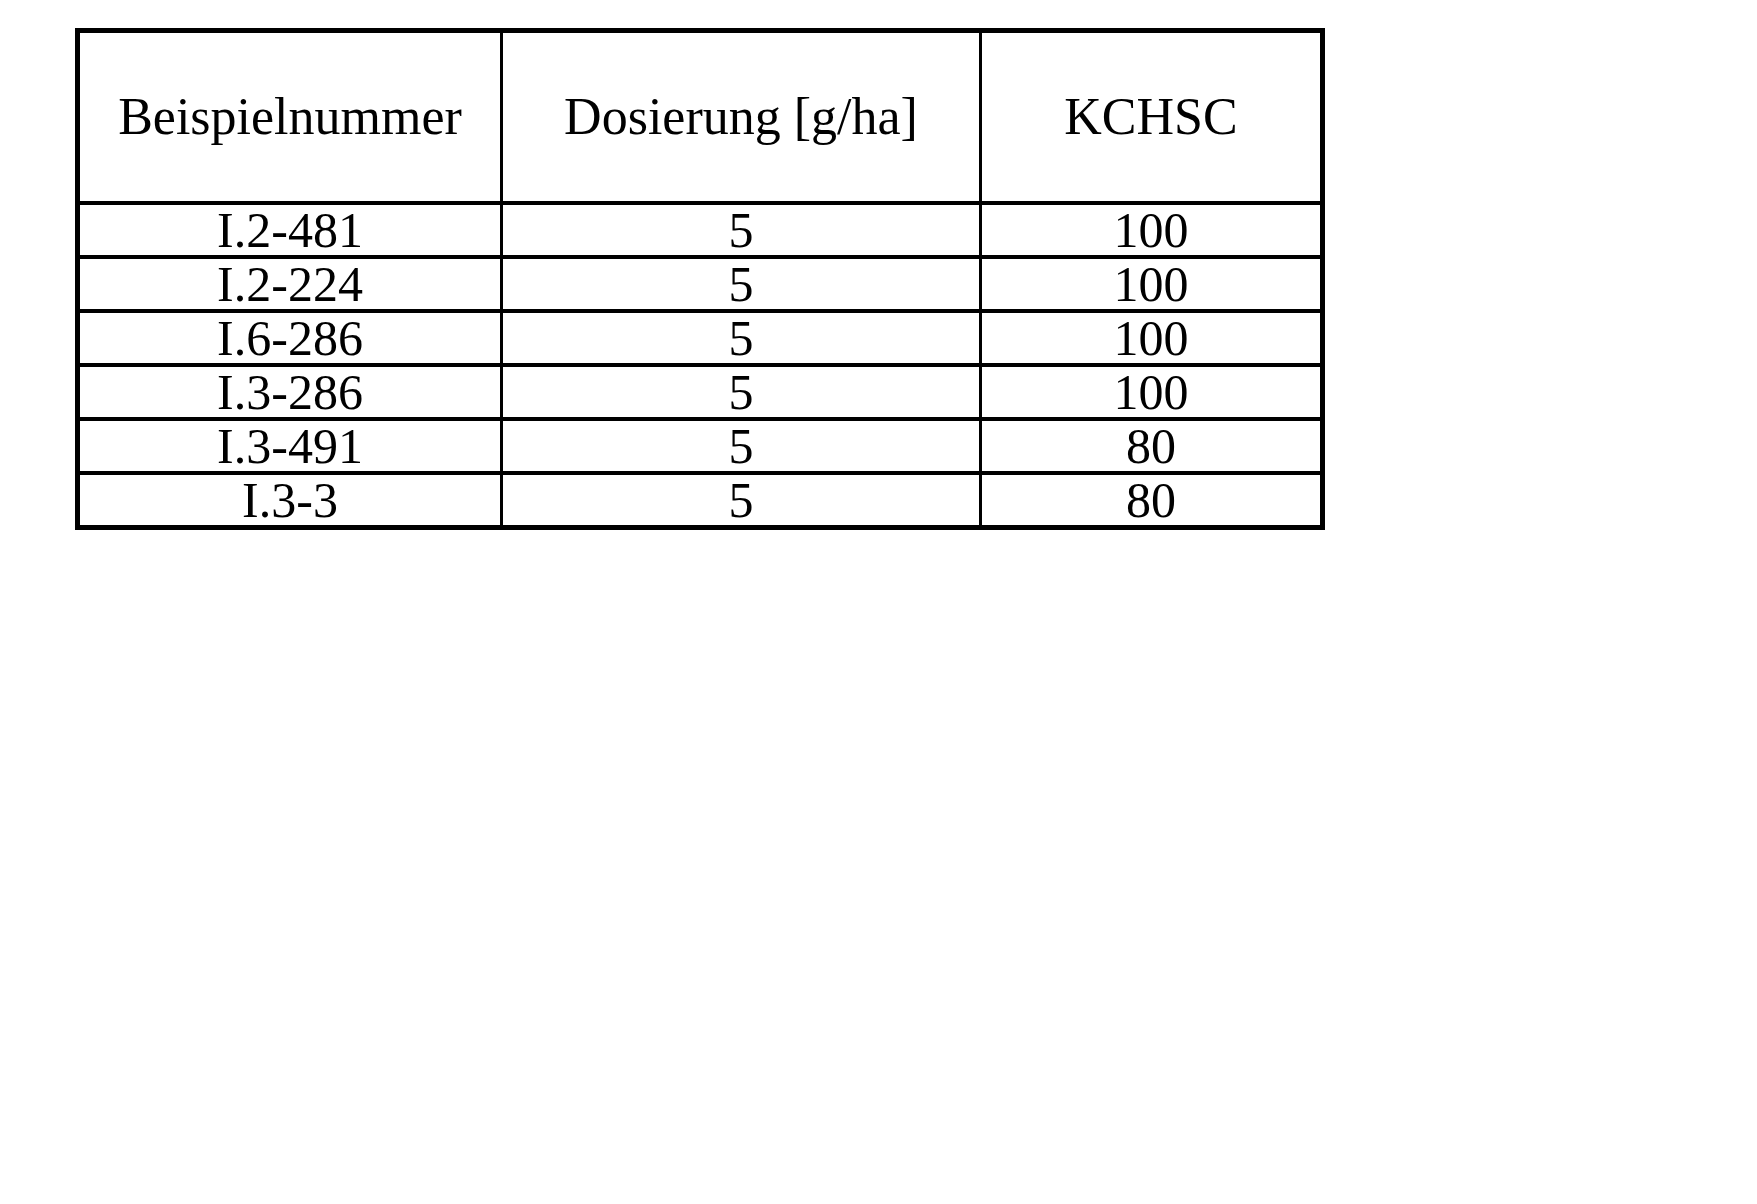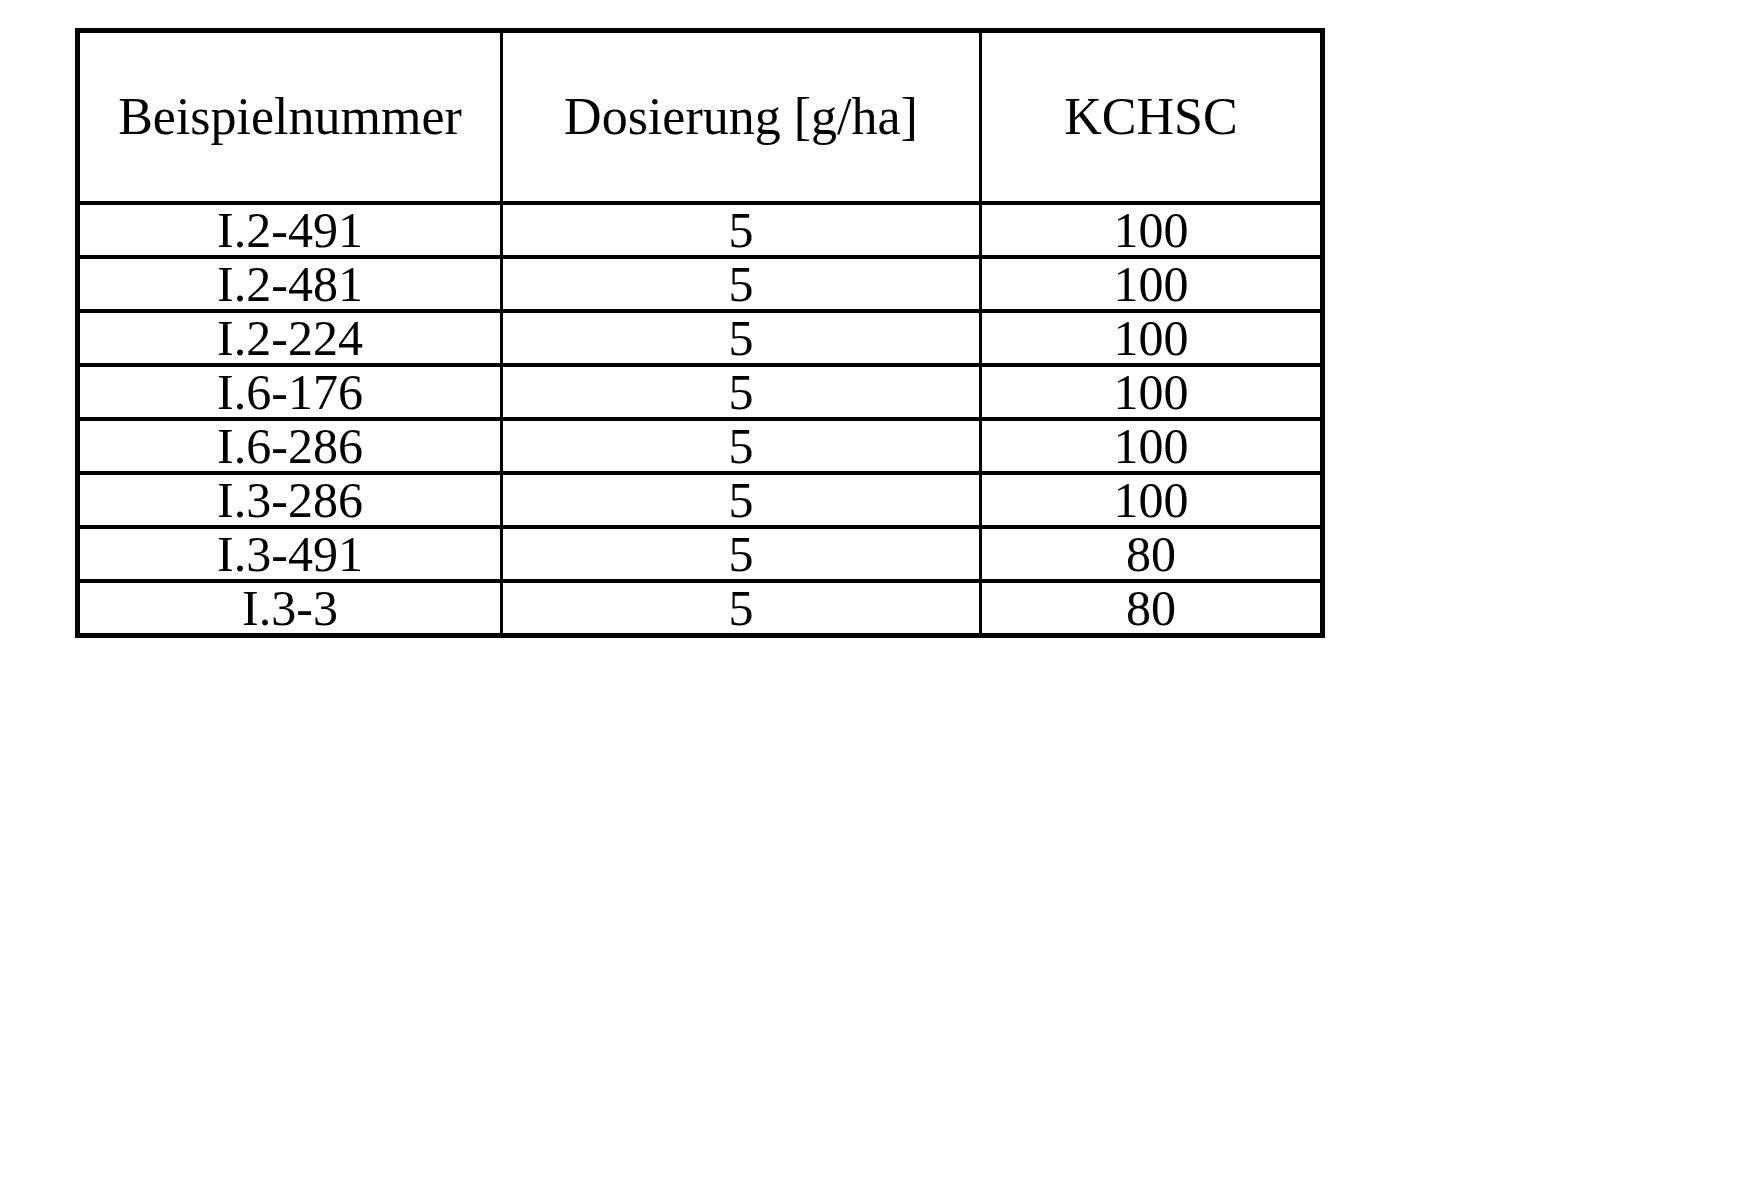--- a/index.html
+++ b/index.html
@@ -60,36 +60,26 @@
   </colgroup>
   <thead>
     <tr>
       <th>Beispielnummer</th>
       <th>Dosierung [g/ha]</th>
       <th>KCHSC</th>
     </tr>
   </thead>
   <tbody>
     <tr>
-      <td>I.2-491</td>
-      <td>5</td>
-      <td>100</td>
-    </tr>
-    <tr>
       <td>I.2-481</td>
       <td>5</td>
       <td>100</td>
     </tr>
     <tr>
       <td>I.2-224</td>
-      <td>5</td>
-      <td>100</td>
-    </tr>
-    <tr>
-      <td>I.6-176</td>
       <td>5</td>
       <td>100</td>
     </tr>
     <tr>
       <td>I.6-286</td>
       <td>5</td>
       <td>100</td>
     </tr>
     <tr>
       <td>I.3-286</td>

